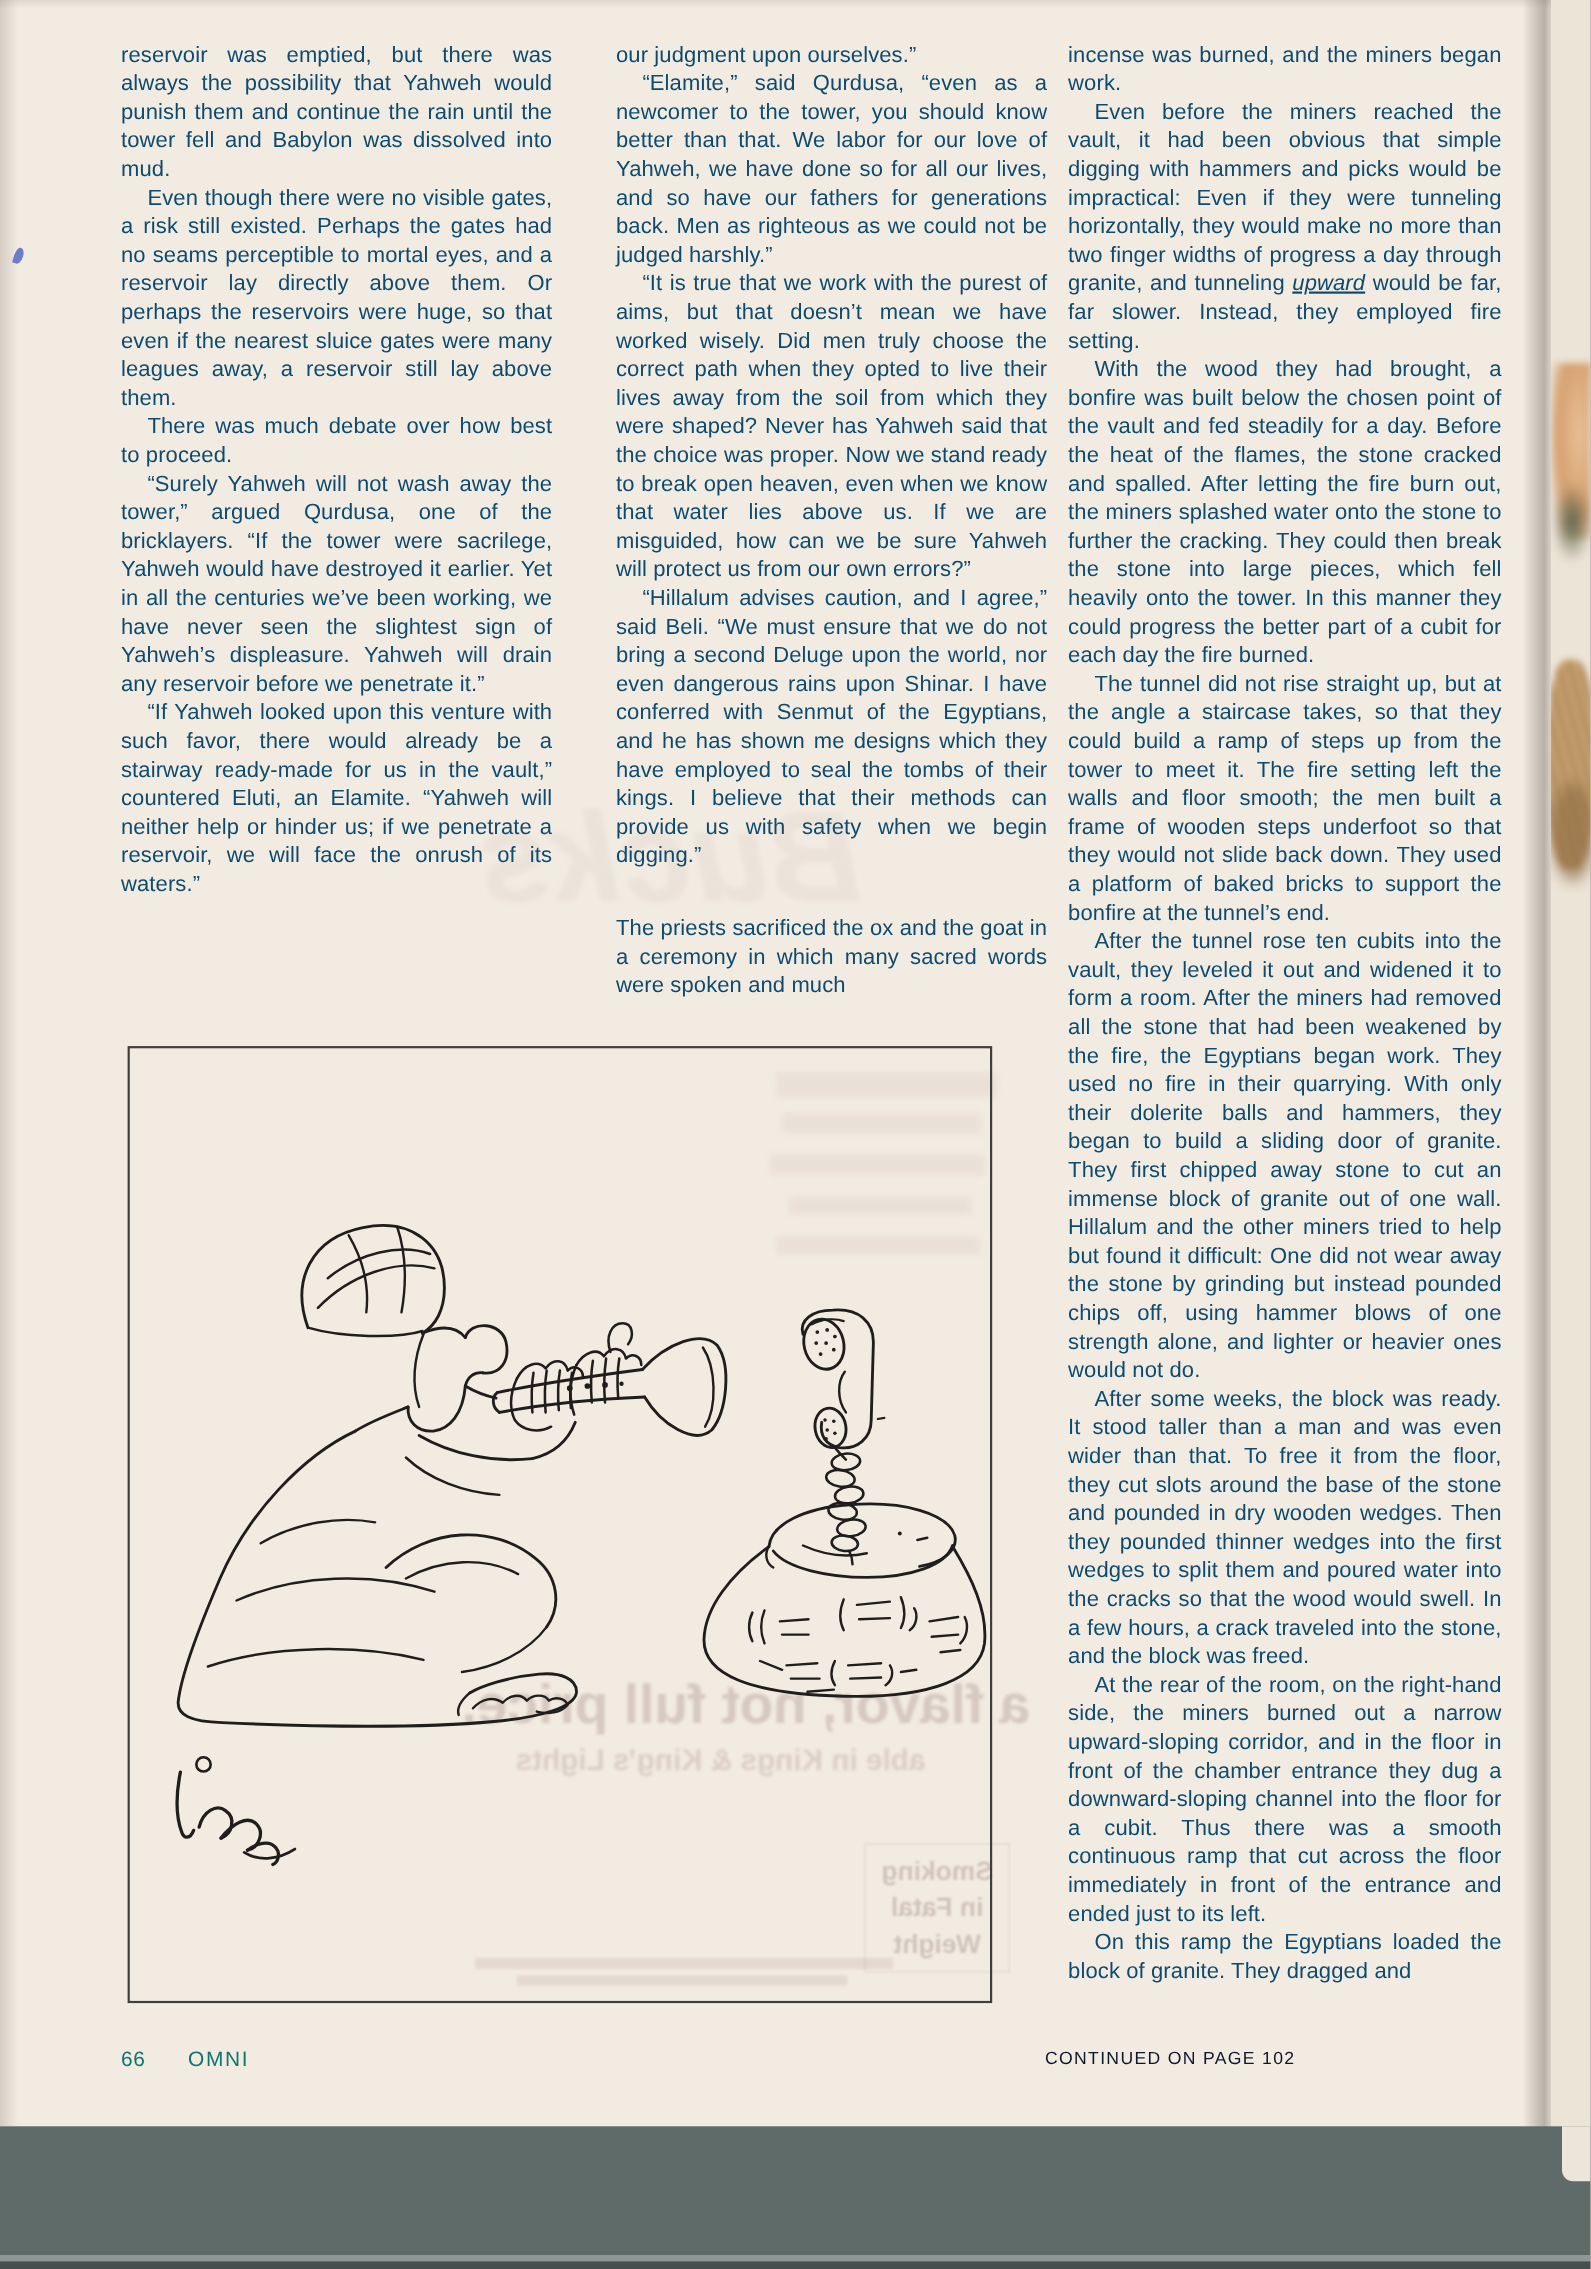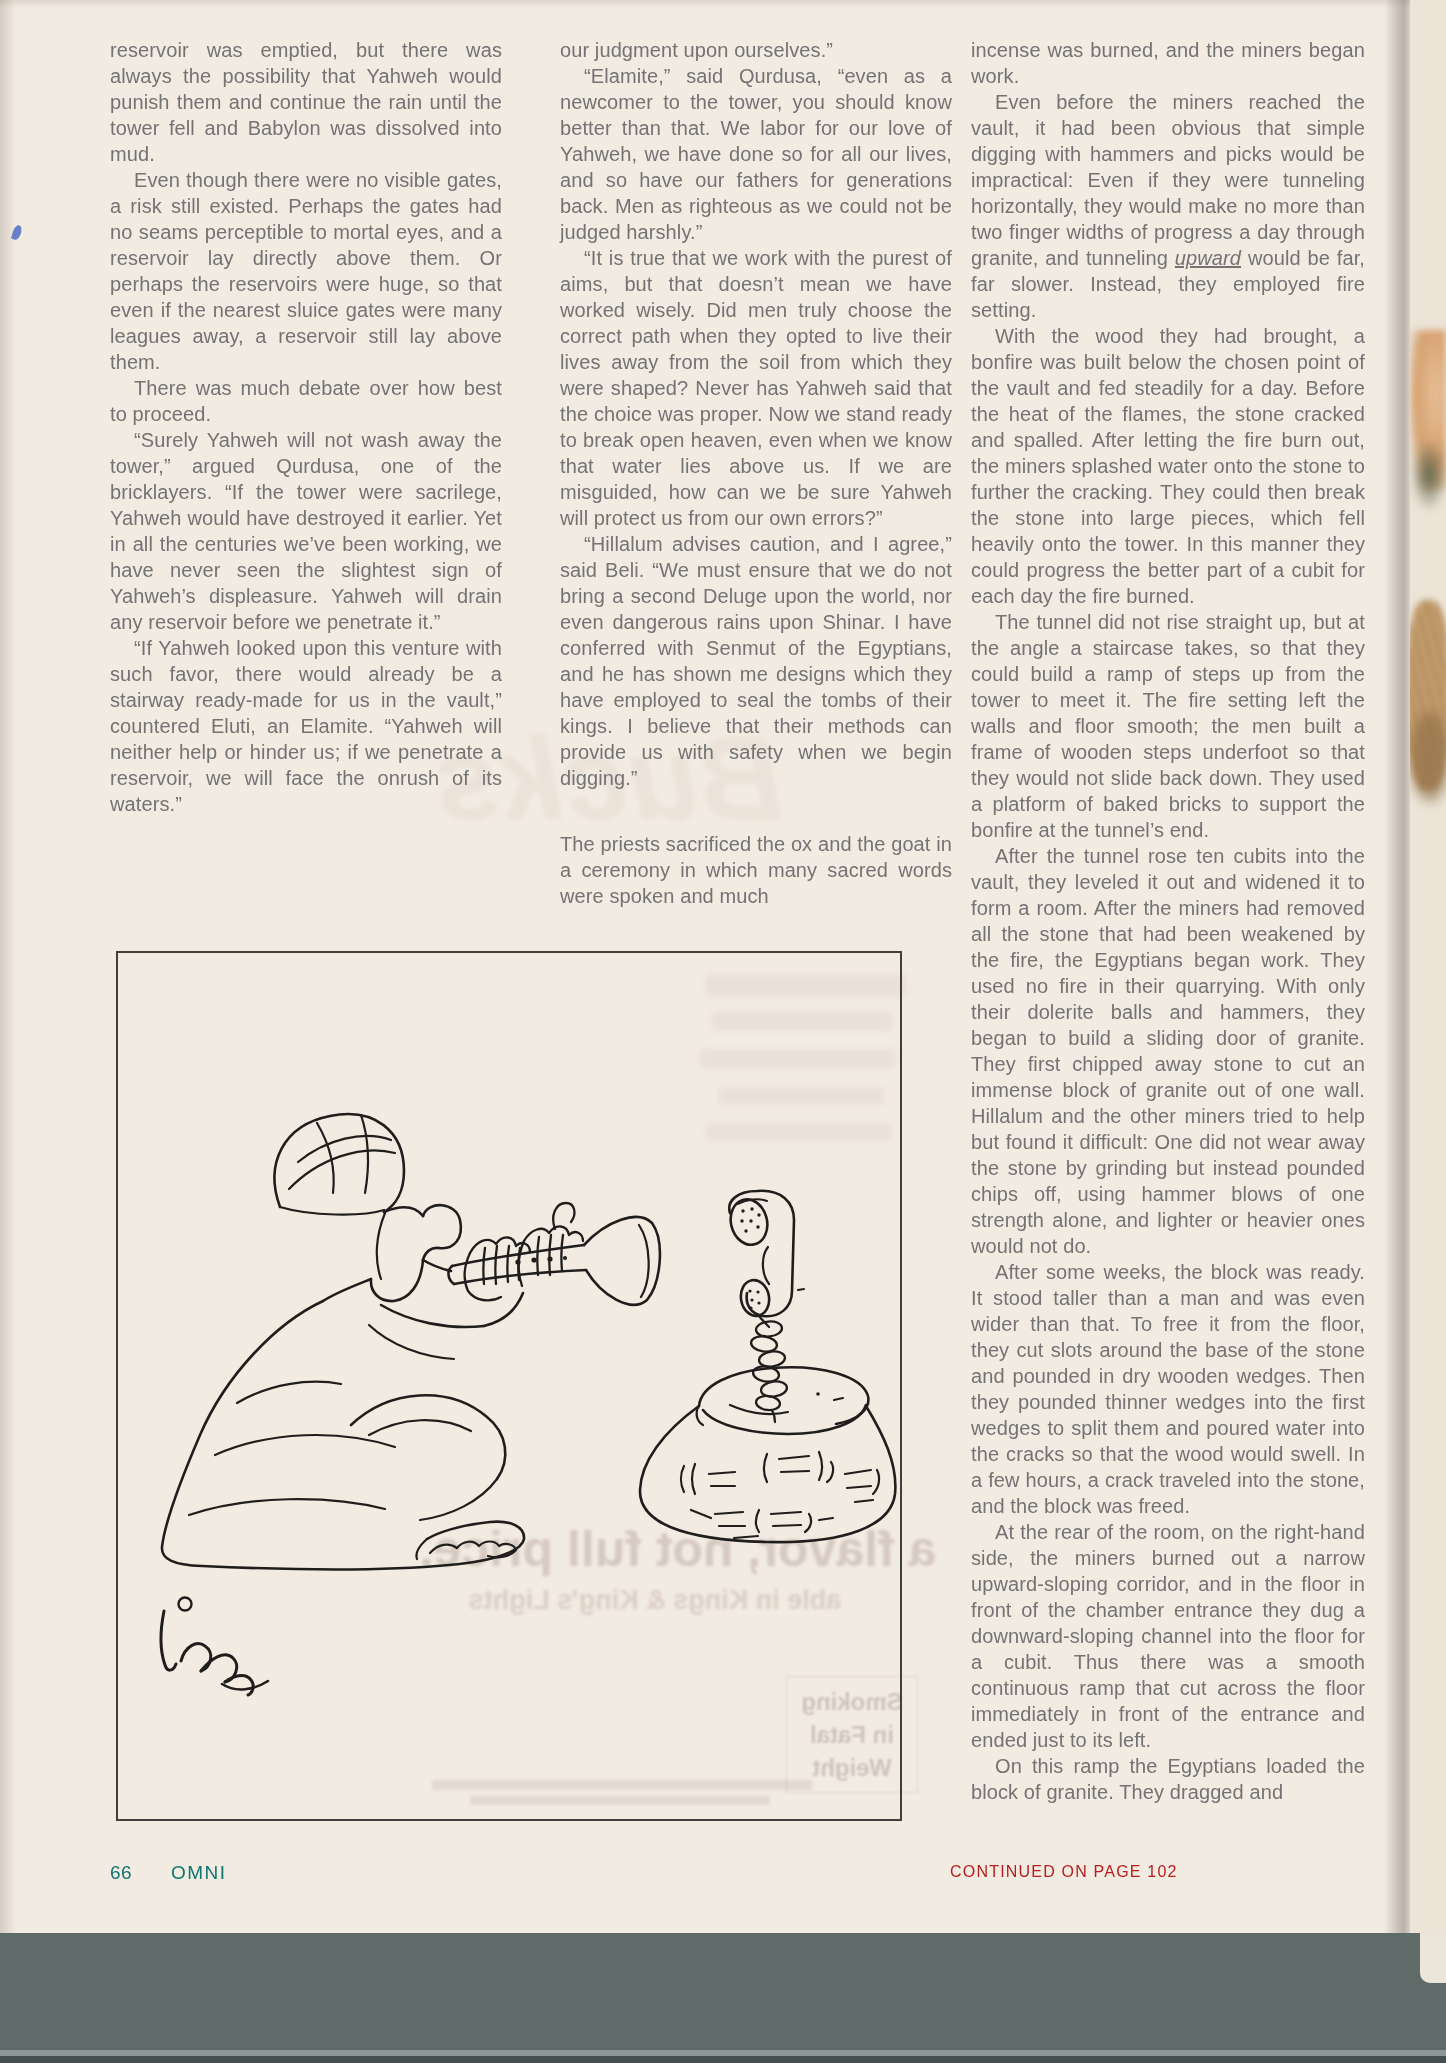--- a/index.html
+++ b/index.html
@@ -1,31 +1,31 @@
 <!DOCTYPE html>
 <html><head>
 <meta charset="utf-8">
 <style>
   html,body{margin:0;padding:0;background:#888;}
   .page{position:relative;width:1446px;height:2063px;background:#f2ebe2;overflow:hidden;
         font-family:"Liberation Sans",sans-serif;}
   
-  .col{position:absolute;top:37px;width:392px;color:#737373;font-size:20px;line-height:26px;
+  .col{position:absolute;top:37px;width:392px;color:#0c4a6e;font-size:20px;line-height:26px;
        text-align:justify;letter-spacing:.1px;}
   #col1{left:110px}
   #col2{left:560px}
   #col3{left:971px;width:394px}
   .col p{margin:0;text-indent:24px;}
   .col p.noindent{text-indent:0;}
   .col p.break-before{margin-top:40px;}
   .col em{font-style:italic;text-decoration:underline;}
   
   .footer-left{position:absolute;left:110px;top:1862px;font-size:19px;color:#0f766e;letter-spacing:.5px;}
   .footer-left .mag{margin-left:33px;letter-spacing:1.5px;}
-  .footer-right{position:absolute;left:950px;top:1863px;font-size:16px;color:#b91c1c;letter-spacing:1.2px;}
+  .footer-right{position:absolute;left:950px;top:1863px;font-size:16px;color:#0f172a;letter-spacing:1.2px;}
   
   .cartoon{position:absolute;left:116px;top:951px;width:782px;height:866px;
            border:2px solid #413f3c;background:transparent;}
   .cartoon svg{display:block;width:100%;height:100%;}
   
   .ghost{position:absolute;transform:scaleX(-1);font-weight:bold;pointer-events:none;}
   .ghost-bucks{left:548px;top:712px;width:235px;font-size:116px;font-style:italic;
                color:rgba(150,110,105,0.07);filter:blur(2.2px);}
   .ghost-headline{left:408px;top:1520px;width:540px;font-size:50px;text-align:center;
                   color:rgba(132,98,94,0.25);filter:blur(1.6px);}

